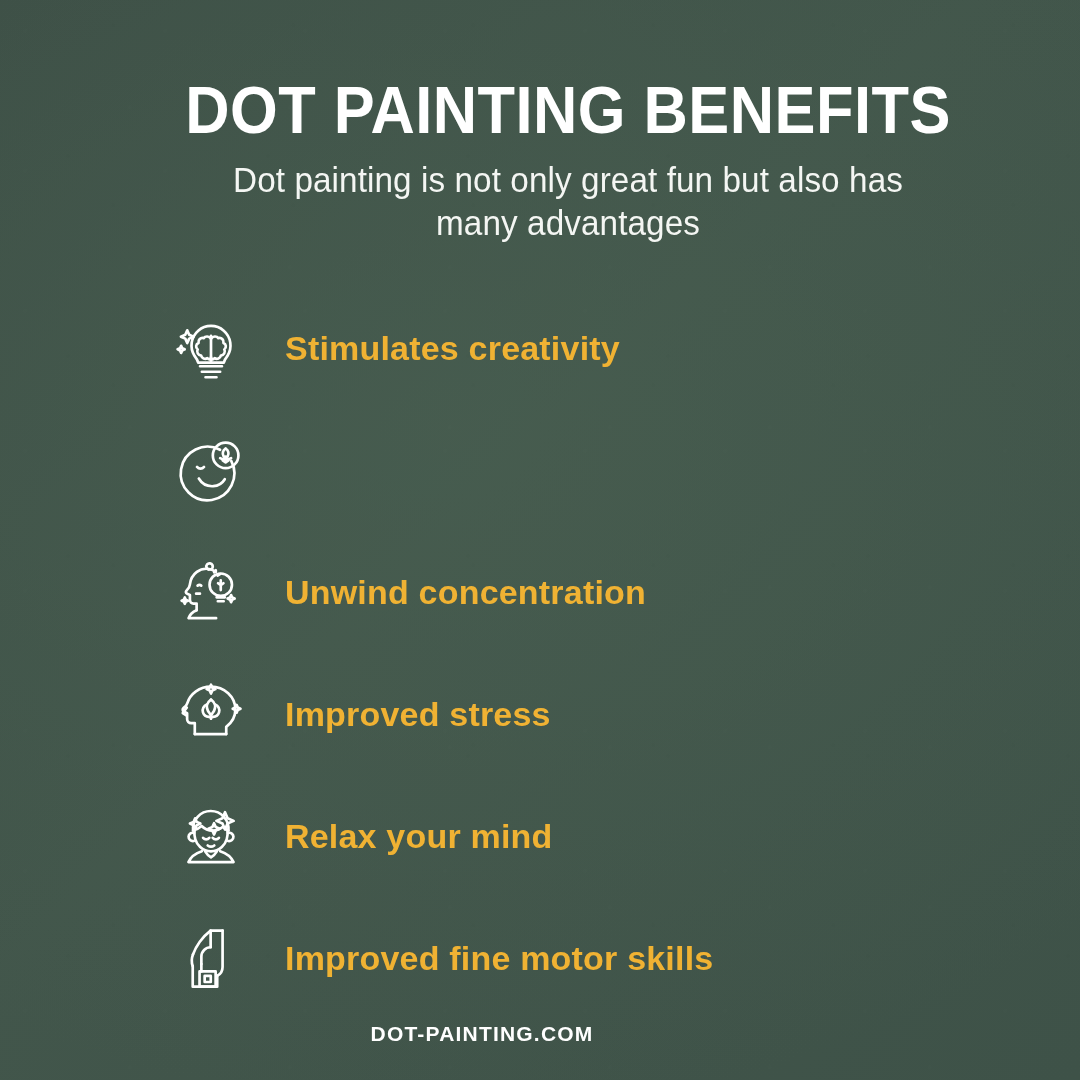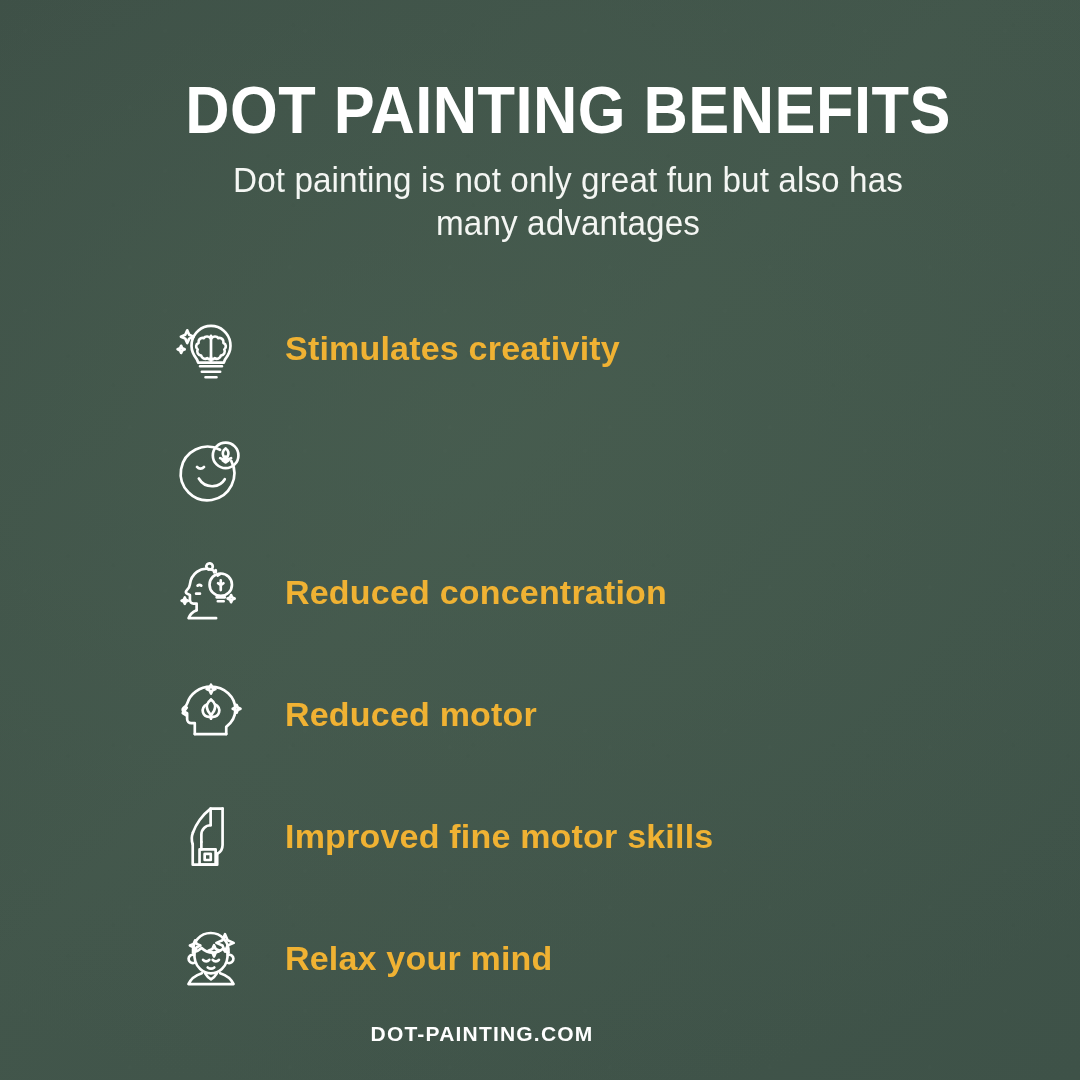--- a/index.html
+++ b/index.html
@@ -171,55 +171,38 @@
             <path d="M19.8 33.4h3.1"></path>
             <circle cx="40" cy="26" r="9.2"></circle>
             <path d="M36.6 36.4h6.8M37.6 39.6h4.8"></path>
             <path d="M40 22.4v8M37.8 24.8l2.2 1.6M42.2 24.8L40 26.4"></path>
             <path d="M30.3 13.6c-1.9-.4-2.8-2.8-1.5-4.3 1.2-1.4 3.6-1 4.4.7.6 1.3.1 2.9-1.2 3.5"></path>
             <path d="M34.6 15.9l1.4-1.8M37.4 18.6l2-1.2"></path>
             <path d="M48.5 34.5l.9 2 2 .9-2 .9-.9 2-.9-2-2-.9 2-.9z"></path>
             <path d="M10.5 36.5l.8 1.8 1.8.8-1.8.8-.8 1.8-.8-1.8-1.8-.8 1.8-.8z"></path>
           </svg>
         </div>
-        <div class="benefit-label">Reduced concentration</div>
+        <div class="benefit-label">Unwind concentration</div>
       </div>
 
       <div class="benefit-row">
         <div class="icon-cell">
           <svg viewBox="0 0 64 64" fill="none" stroke="#ffffff" stroke-width="2.2" stroke-linecap="round" stroke-linejoin="round">
             <path d="M44.5 48.5v-5.9c4.6-3.4 7.5-8.6 7.5-14.4 0-10.3-9-18.7-20.1-18.7-9.2 0-17 5.8-19.4 13.7-.5 1.7-1.6 2.8-3 3.8-1.1.8-1 2.4.3 3l2.6 1.3v4.9c0 1.8 1.5 3.3 3.3 3.3h3v9"></path>
             <path d="M18.7 48.5h25.8"></path>
             <path d="M12.1 26.8l-3.3 4.4 3.3 2.1"></path>
             <path d="M32 20.2c-3.1 2.1-4.2 5.8-2.6 9 1.3 2.6 3.9 4 2.6 6.6"></path>
             <path d="M32 20.2c3.1 2.1 4.2 5.8 2.6 9-1.3 2.6-3.9 4-2.6 6.6"></path>
             <path d="M28.6 24.2c-2.6 1-4 3.8-3.2 6.4.7 2.2 2.7 3.6 4.9 3.8"></path>
             <path d="M35.4 24.2c2.6 1 4 3.8 3.2 6.4-.7 2.2-2.7 3.6-4.9 3.8"></path>
             <path d="M32 8l1.1 2.5 2.5 1.1-2.5 1.1L32 15.2l-1.1-2.5-2.5-1.1 2.5-1.1z"></path>
             <path d="M53 24.5l1 2.2 2.2 1-2.2 1-1 2.2-1-2.2-2.2-1 2.2-1z"></path>
           </svg>
         </div>
-        <div class="benefit-label">Reduced motor</div>
-      </div>
-
-      <div class="benefit-row">
-        <div class="icon-cell">
-          <svg viewBox="0 0 64 64" fill="none" stroke="#ffffff" stroke-width="2.2" stroke-linecap="round" stroke-linejoin="round">
-            <path d="M41.5 9.5h-9.8v13.7"></path>
-            <path d="M41.5 9.5v29.9c0 3.1-1.7 5.9-4.4 7.3"></path>
-            <path d="M31.7 23.2c-4.2 0-7.6 3.4-7.6 7.6v6.1"></path>
-            <path d="M31.7 9.5c-3.4 2.6-6.4 5.7-8.9 9.2-2.3 3.2-4.2 6.7-5.6 10.4"></path>
-            <path d="M17.2 29.1c-1.2 3.1-1.3 6.5-.2 9.6"></path>
-            <path d="M17 38.7v16.8h20.1V46.7"></path>
-            <path d="M24.1 36.9v6.1"></path>
-            <rect x="22.6" y="43" width="13.2" height="12.5"></rect>
-            <rect x="26.8" y="46.7" width="5" height="5"></rect>
-          </svg>
-        </div>
-        <div class="benefit-label">Improved fine motor skills</div>
+        <div class="benefit-label">Improved stress</div>
       </div>
 
       <div class="benefit-row">
         <div class="icon-cell">
           <svg viewBox="0 0 64 64" fill="none" stroke="#ffffff" stroke-width="2.2" stroke-linecap="round" stroke-linejoin="round">
             <path d="M17.3 27.5c-.7-8.6 5.8-16 14.5-16s15.2 7.4 14.5 16"></path>
             <path d="M17.3 27.5c2.6-.6 5-1.9 7-3.7 2.4 2.4 5.7 3.8 9.1 3.8 3.1 0 6.1-1.1 8.4-3.1 1.3 1.4 2.9 2.4 4.5 3"></path>
             <path d="M18.5 27.5c-.6 5.5 1.2 10.4 4.6 13.6 2.4 2.2 5.5 3.5 8.9 3.5s6.5-1.3 8.9-3.5c3.4-3.2 5.2-8.1 4.6-13.6"></path>
             <path d="M17.8 29.5c-2.1-.6-4.1.9-4.2 3-.1 2.3 2 4.1 4.3 3.6"></path>
             <path d="M46.2 29.5c2.1-.6 4.1.9 4.2 3 .1 2.3-2 4.1-4.3 3.6"></path>
@@ -229,18 +212,35 @@
             <path d="M24.5 44.5c-5 1.6-9.1 4.8-11 8.9h37c-1.9-4.1-6-7.3-11-8.9"></path>
             <path d="M27.2 44.6c1.3 2.2 2.9 3.9 4.8 5 1.9-1.1 3.5-2.8 4.8-5"></path>
             <path d="M43.5 12.5l2.1 5 5 2.1-5 2.1-2.1 5-2.1-5-5-2.1 5-2.1z"></path>
             <path d="M34.5 21.5l1.4 3.2 3.2 1.4-3.2 1.4-1.4 3.2-1.4-3.2-3.2-1.4 3.2-1.4z"></path>
             <path d="M19 17.5l1.3 3 3 1.3-3 1.3-1.3 3-1.3-3-3-1.3 3-1.3z"></path>
           </svg>
         </div>
         <div class="benefit-label">Relax your mind</div>
       </div>
 
+      <div class="benefit-row">
+        <div class="icon-cell">
+          <svg viewBox="0 0 64 64" fill="none" stroke="#ffffff" stroke-width="2.2" stroke-linecap="round" stroke-linejoin="round">
+            <path d="M41.5 9.5h-9.8v13.7"></path>
+            <path d="M41.5 9.5v29.9c0 3.1-1.7 5.9-4.4 7.3"></path>
+            <path d="M31.7 23.2c-4.2 0-7.6 3.4-7.6 7.6v6.1"></path>
+            <path d="M31.7 9.5c-3.4 2.6-6.4 5.7-8.9 9.2-2.3 3.2-4.2 6.7-5.6 10.4"></path>
+            <path d="M17.2 29.1c-1.2 3.1-1.3 6.5-.2 9.6"></path>
+            <path d="M17 38.7v16.8h20.1V46.7"></path>
+            <path d="M24.1 36.9v6.1"></path>
+            <rect x="22.6" y="43" width="13.2" height="12.5"></rect>
+            <rect x="26.8" y="46.7" width="5" height="5"></rect>
+          </svg>
+        </div>
+        <div class="benefit-label">Improved fine motor skills</div>
+      </div>
+
     </div>
 
     <div class="footer">DOT-PAINTING.COM</div>
 
   </div>
 </div>
 
 </body></html>

